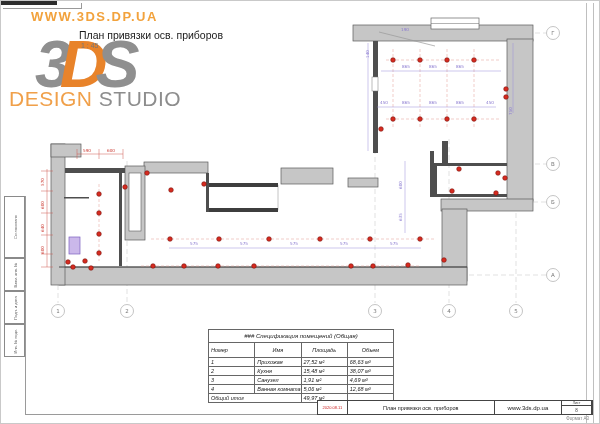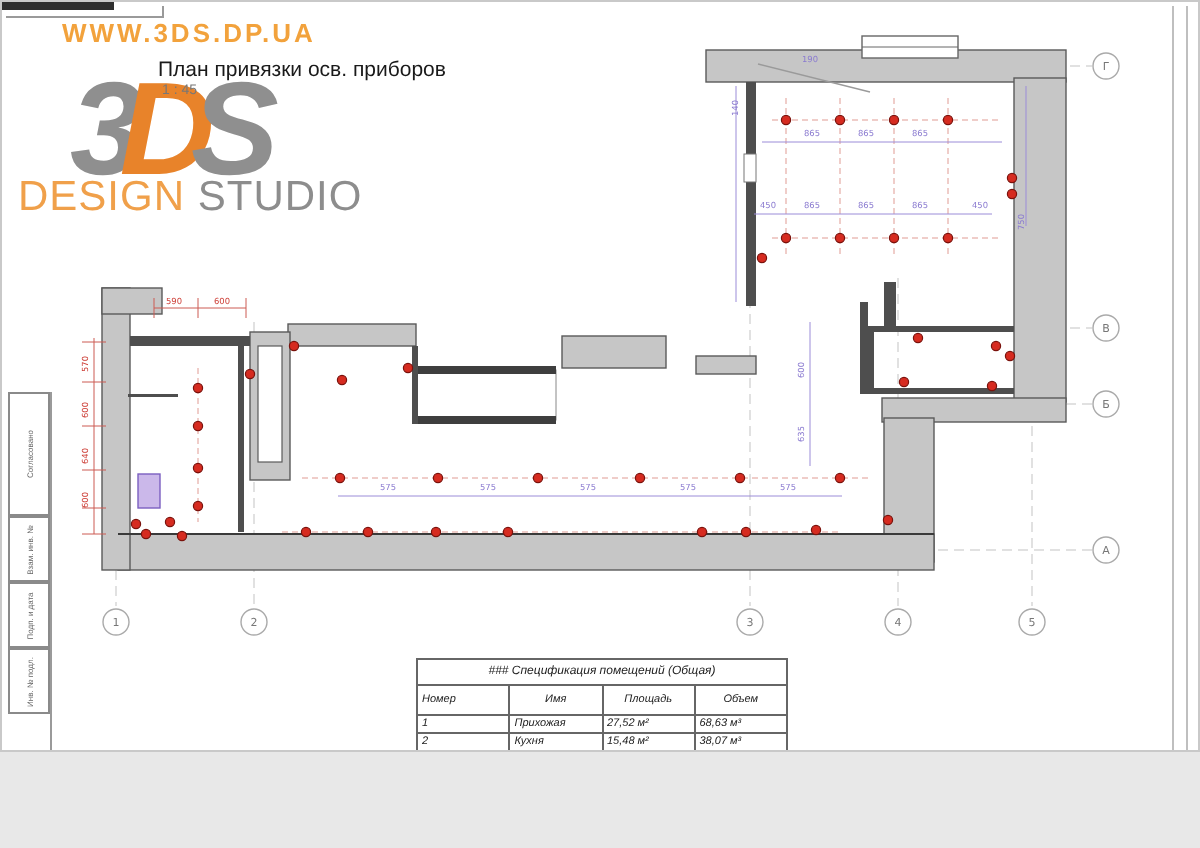--- a/index.html
+++ b/index.html
@@ -1,16 +1,16 @@
 <!DOCTYPE html>
 <html><head>
 <meta charset="utf-8">
 <style>
   html,body{margin:0;padding:0;background:#e8e8e8;}
-  .sheet{position:relative;width:600px;height:376px;background:#ffffff;overflow:hidden;
+  .sheet{position:relative;width:600px;height:424px;background:#ffffff;overflow:hidden;
          font-family:"Liberation Sans",sans-serif;border:1px solid #c9c9c9;box-sizing:border-box;}
   .abs{position:absolute;}
   
   .fline{position:absolute;background:#9a9a9a;}
   
   .watermark{left:30px;top:8px;font-size:13px;font-weight:bold;color:#f2a23c;letter-spacing:1.5px;}
   .logo3ds{left:34px;top:30px;font-size:66px;font-weight:bold;letter-spacing:-12px;color:#8f8f8f;line-height:1;font-style:italic;}
   .logo3ds .d{color:#e8832a;}
   .designstudio{left:8px;top:86px;font-size:21px;font-weight:normal;letter-spacing:0.5px;}
   .designstudio .dsg{color:#f0a04a;}

